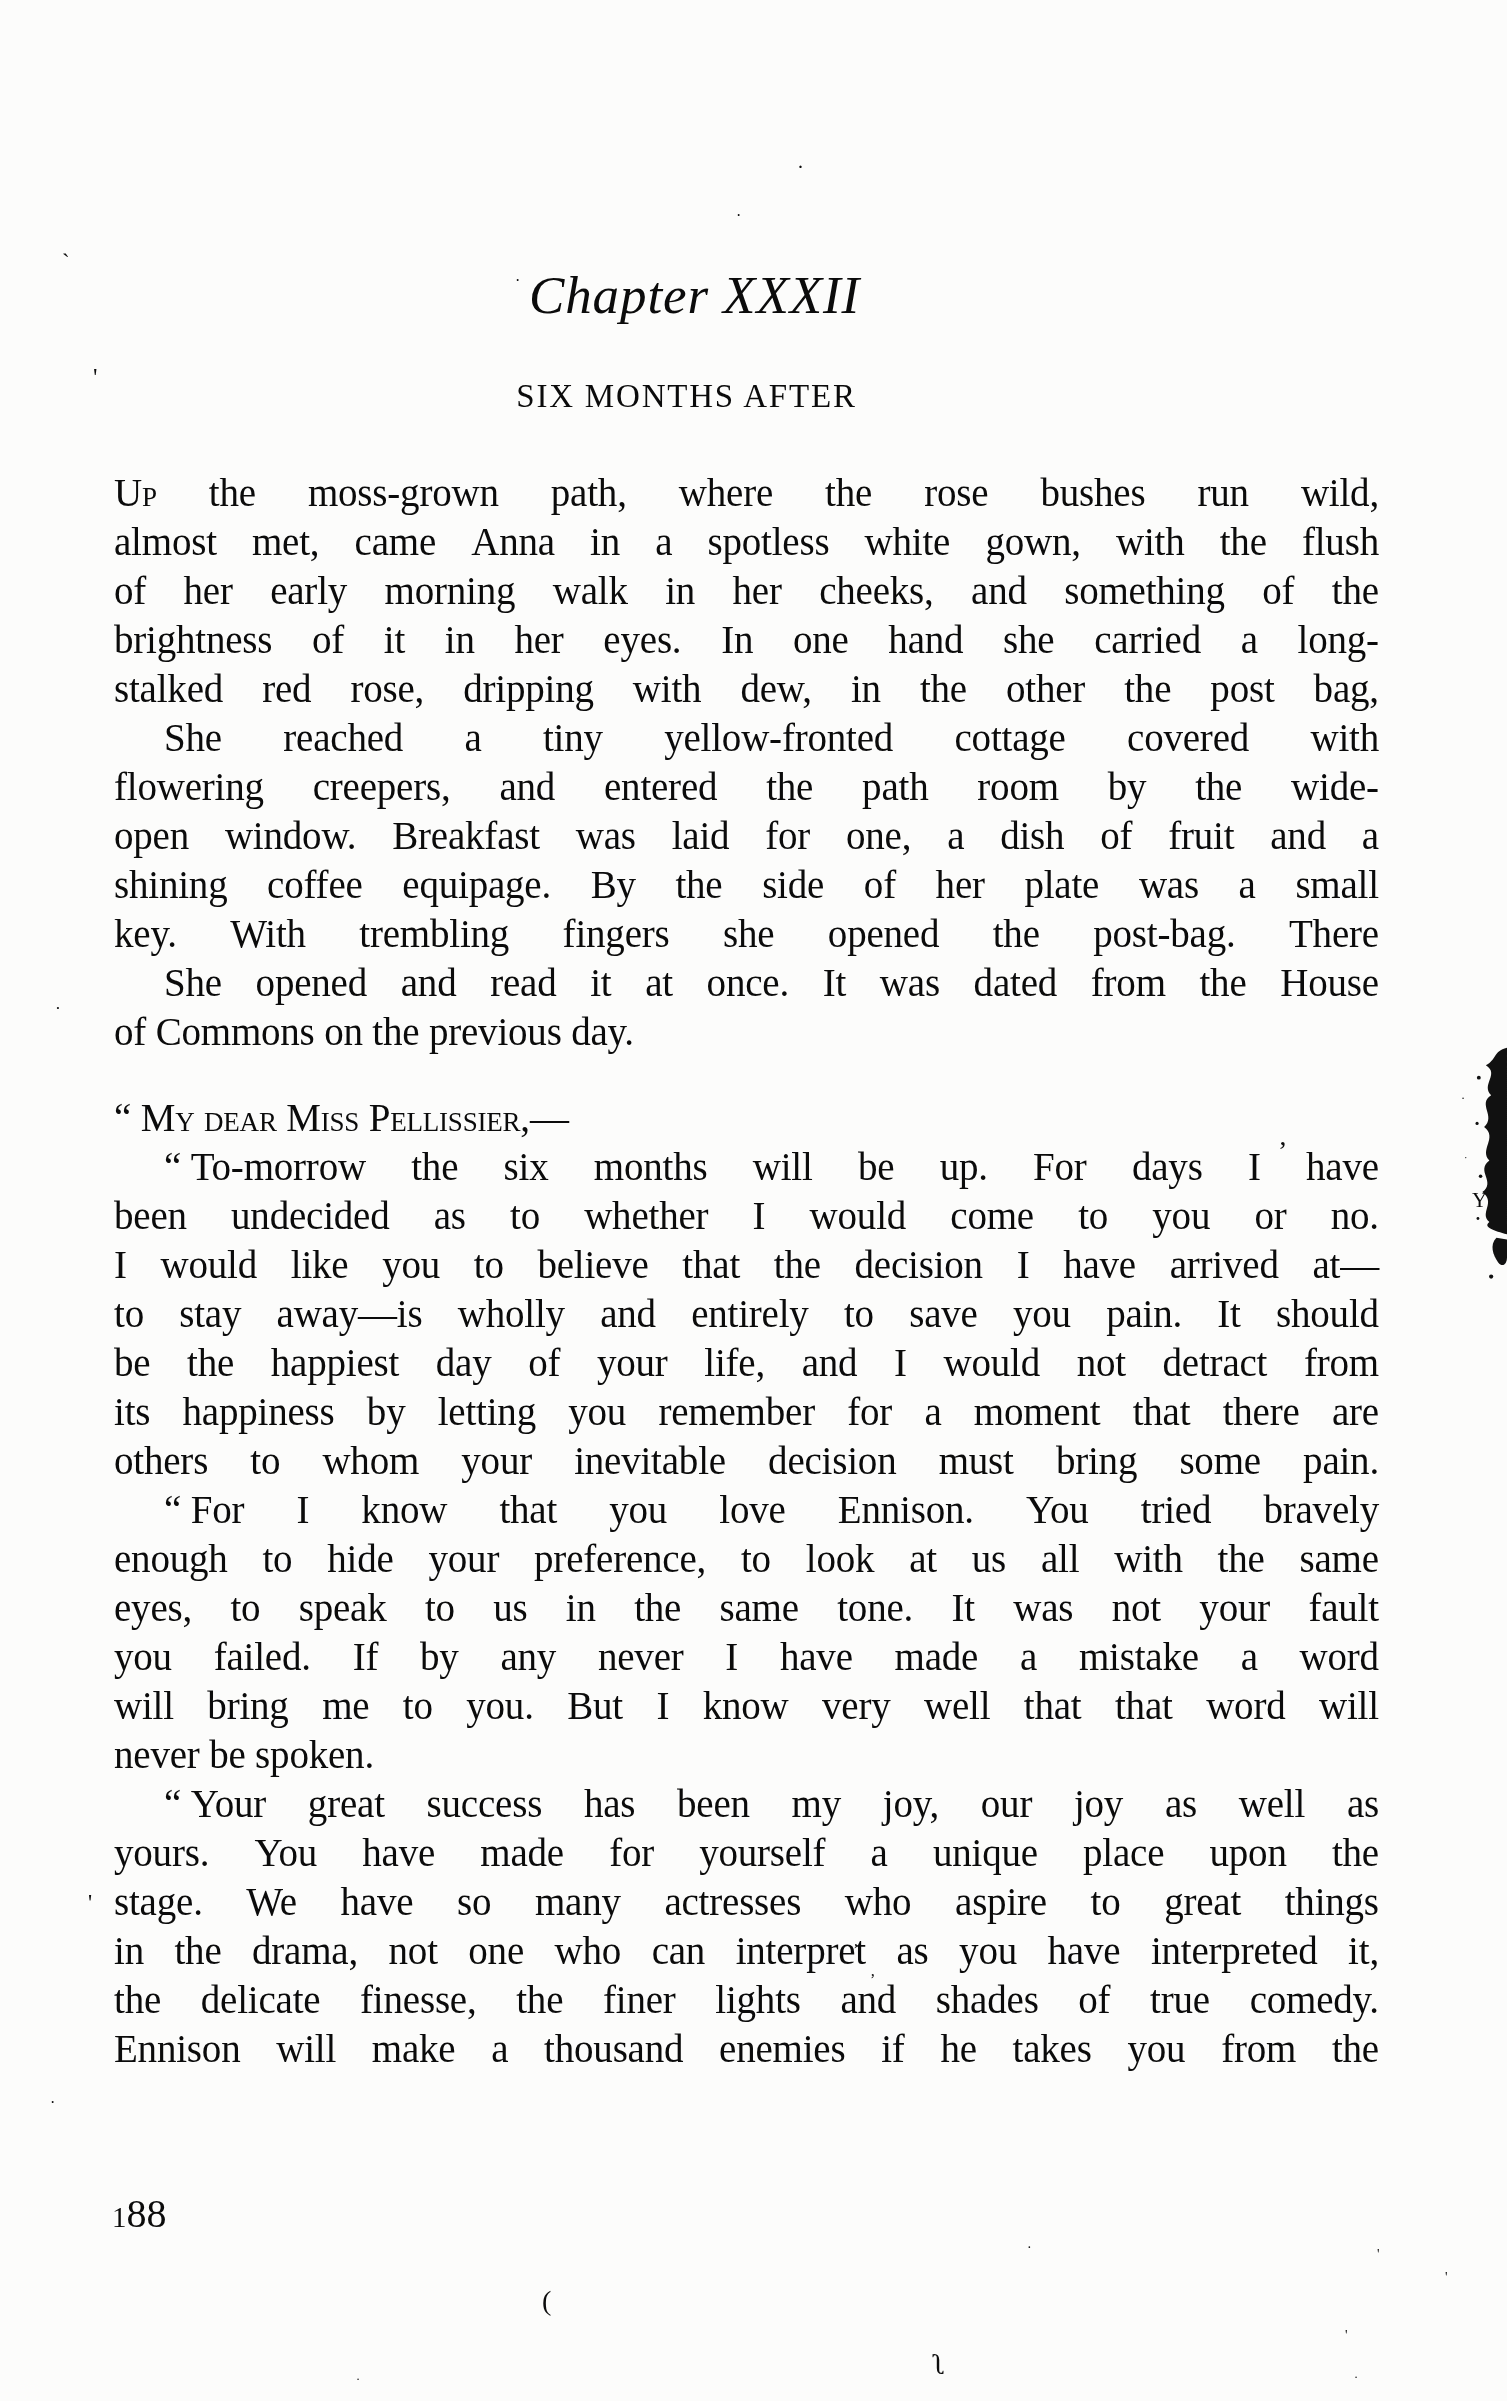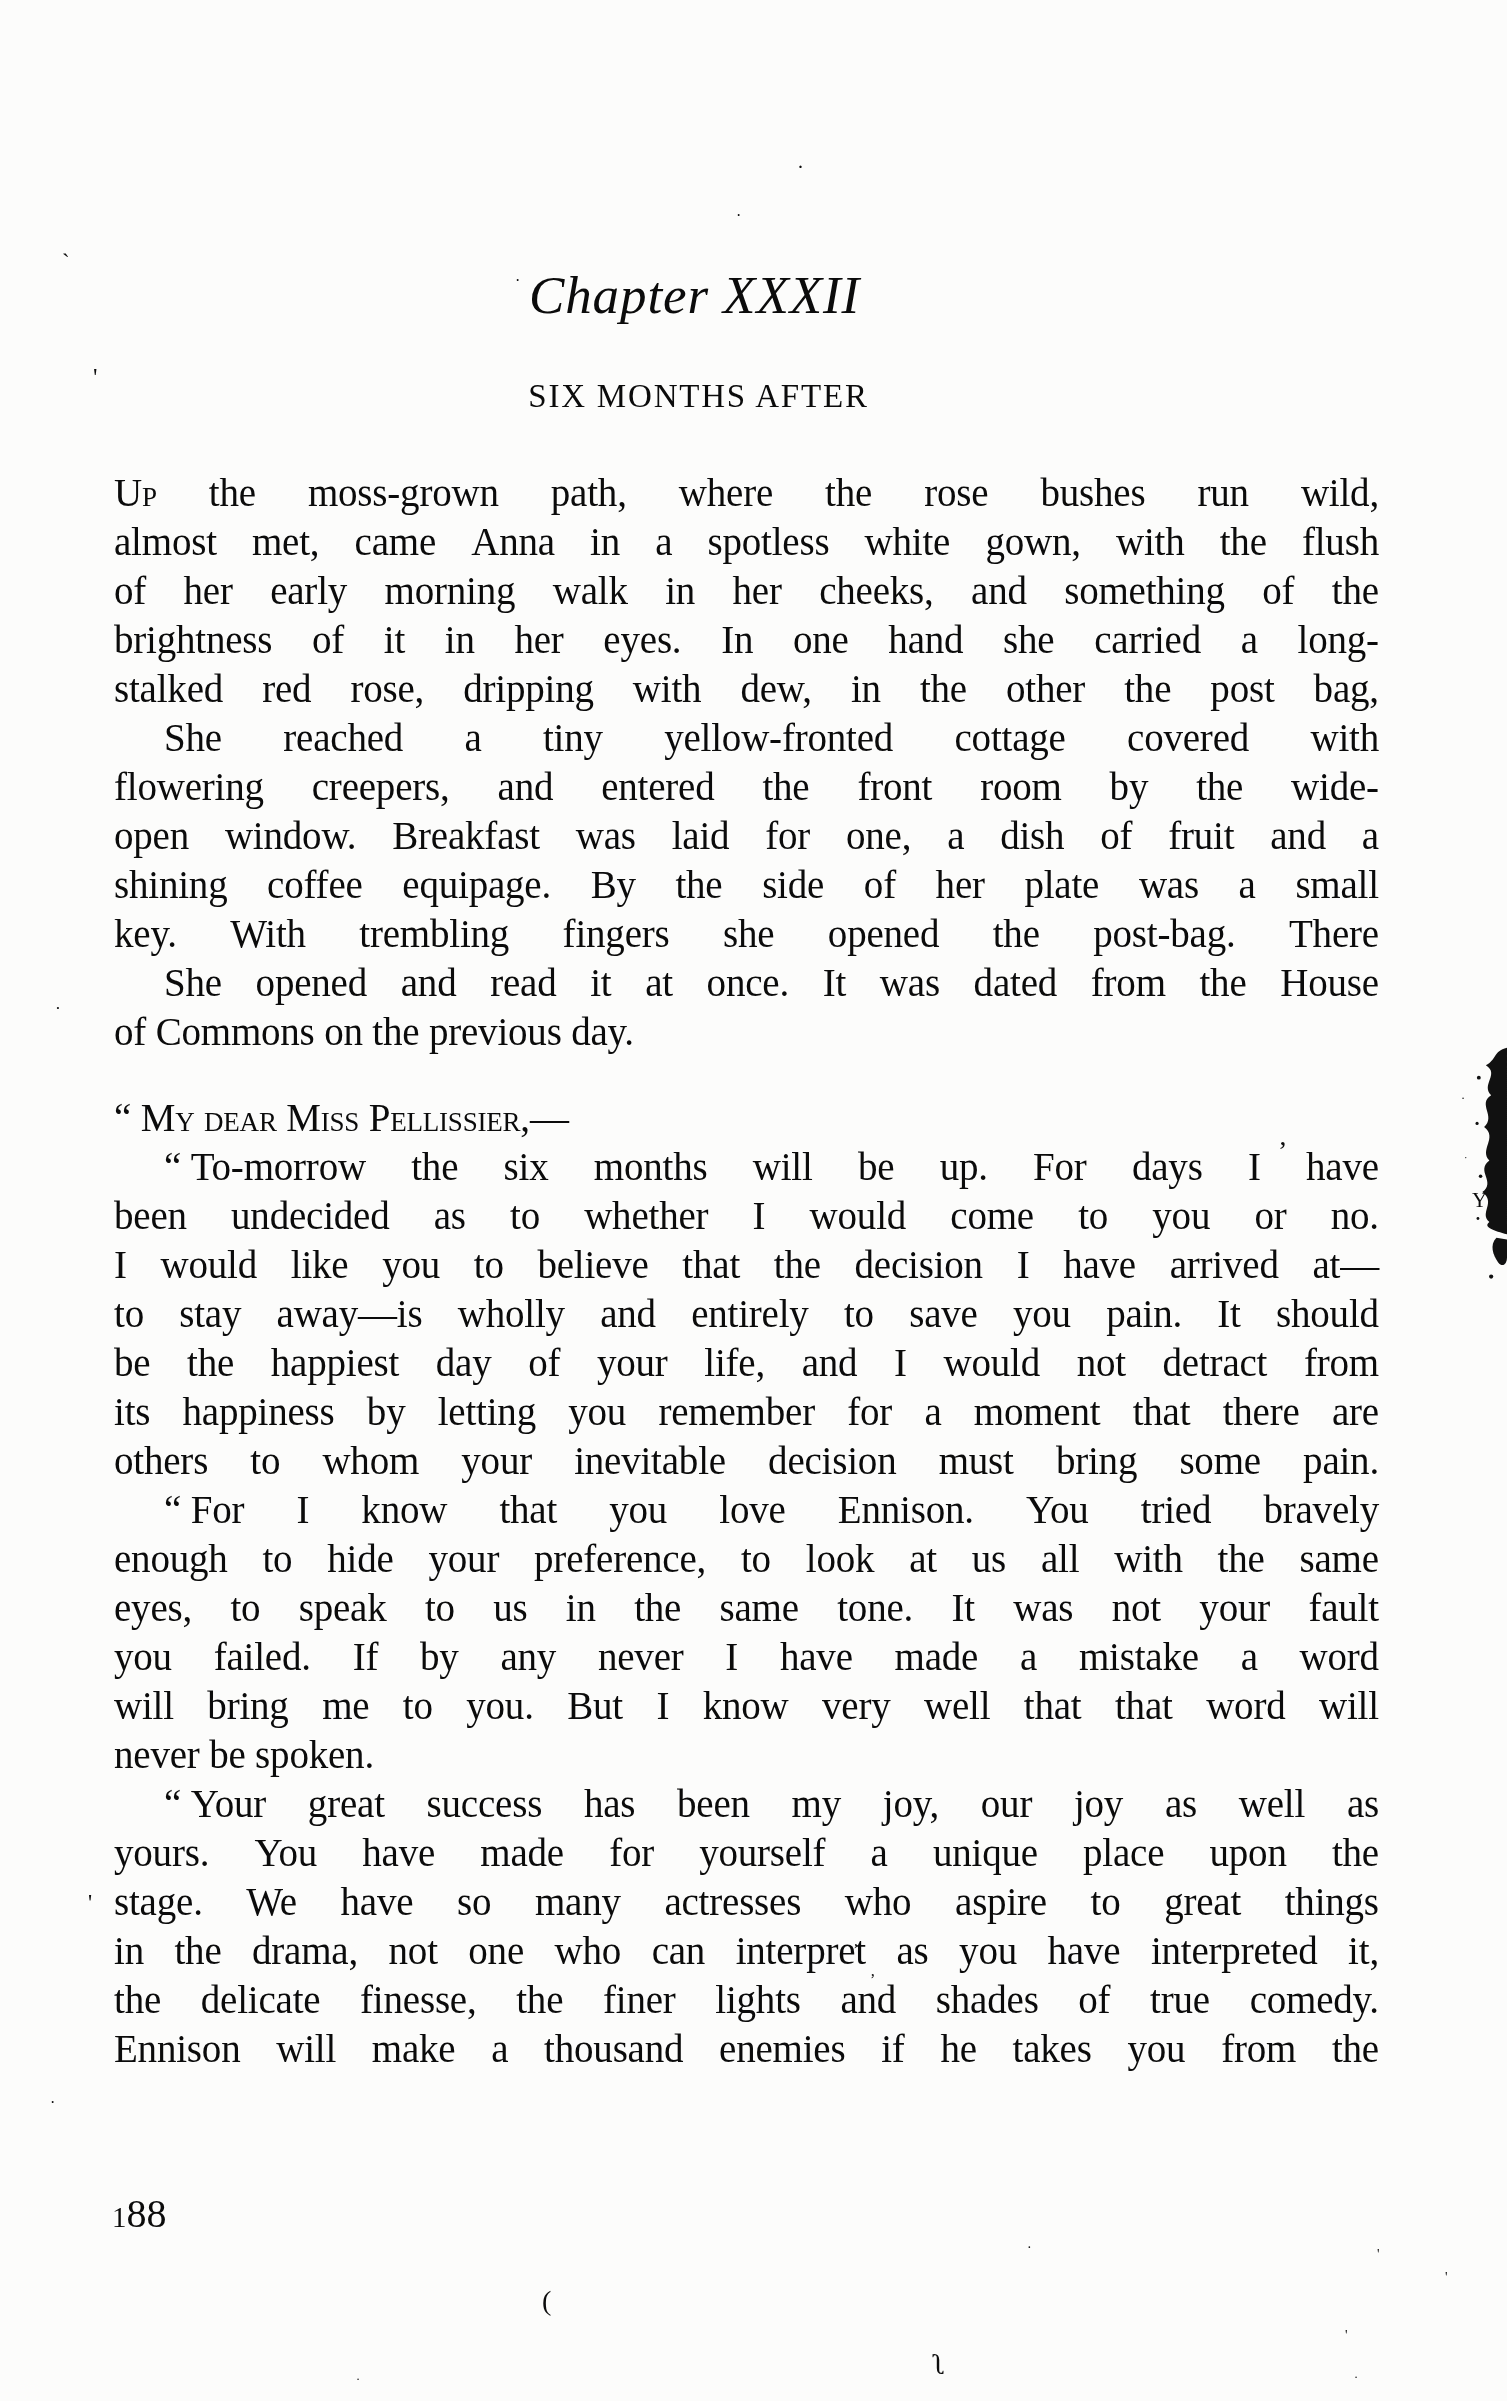--- a/index.html
+++ b/index.html
@@ -11,21 +11,21 @@
     color:#0b0b0b;
     font-family:"Liberation Serif","DejaVu Serif",serif;
   }
   .chapter-title{
     position:absolute;left:62px;top:269px;width:1265px;
     text-align:center;
     font-style:italic;font-size:53px;line-height:1;
     letter-spacing:0.9px;
   }
   .section-title{
-    position:absolute;left:66px;top:380px;width:1265px;
+    position:absolute;left:54px;top:380px;width:1265px;
     text-align:center;
     font-size:33px;line-height:1;
     letter-spacing:1.8px;
   }
   .body-text{
     position:absolute;left:114px;top:468px;width:1265px;
     font-size:39px;
     letter-spacing:-0.2px;
   }
   .line{
@@ -138,21 +138,21 @@
         <span>cottage</span>
         <span>covered</span>
         <span>with</span>
       </div>
       <div class="line j">
         <span>flowering</span>
         <span>creepers,</span>
         <span>and</span>
         <span>entered</span>
         <span>the</span>
-        <span>front</span>
+        <span>path</span>
         <span>room</span>
         <span>by</span>
         <span>the</span>
         <span>wide-</span>
       </div>
       <div class="line j">
         <span>open</span>
         <span>window.</span>
         <span>Breakfast</span>
         <span>was</span>

